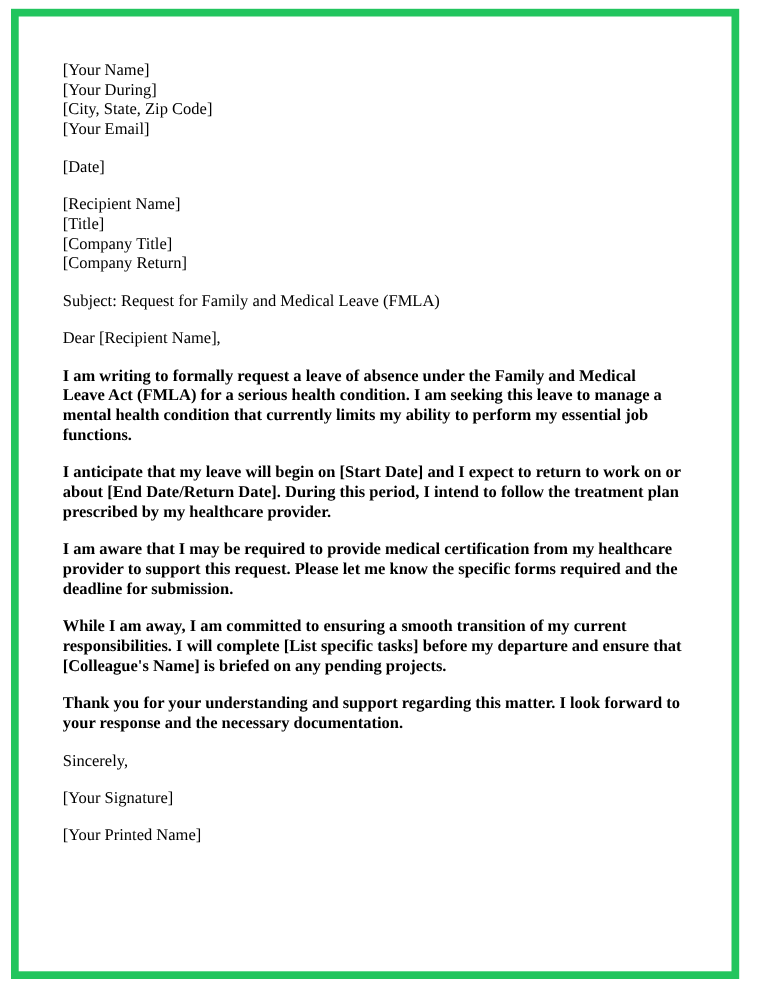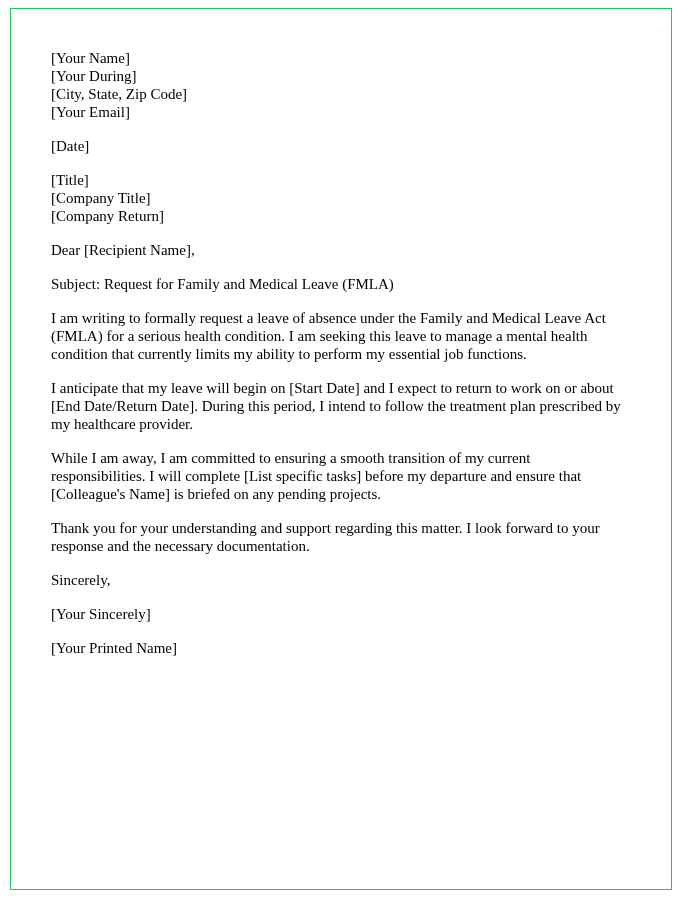--- a/index.html
+++ b/index.html
@@ -13,70 +13,73 @@
     position: relative;
     font-family: "Liberation Serif", serif;
     color: #000000;
   }
   .page {
     position: absolute;
     left: 10px;
     top: 8px;
     width: 662px;
     height: 882px;
-    border: 1px solid #22c55e;
+    border: 7px solid #22c55e;
     box-sizing: border-box;
     background: #ffffff;
   }
   .content {
     padding: 40px 45px 0 40px;
     font-size: 15px;
     line-height: 18px;
   }
   .line {
     margin: 0;
   }
   .block {
     margin: 0 0 16px 0;
   }
   .para {
     margin: 0 0 16px 0;
     max-width: 572px;
+    font-weight: bold;
   }
 </style>
 </head>
 <body>
 
 <div class="page">
   <div class="content">
 
     <div class="block">
       <div class="line">[Your Name]</div>
       <div class="line">[Your During]</div>
       <div class="line">[City, State, Zip Code]</div>
       <div class="line">[Your Email]</div>
     </div>
 
     <div class="block">[Date]</div>
 
     <div class="block">
+      <div class="line">[Recipient Name]</div>
       <div class="line">[Title]</div>
       <div class="line">[Company Title]</div>
       <div class="line">[Company Return]</div>
     </div>
 
+    <div class="block">Subject: Request for Family and Medical Leave (FMLA)</div>
+
     <div class="block">Dear [Recipient Name],</div>
-
-    <div class="block">Subject: Request for Family and Medical Leave (FMLA)</div>
 
     <p class="para">I am writing to formally request a leave of absence under the Family and Medical Leave Act (FMLA) for a serious health condition. I am seeking this leave to manage a mental health condition that currently limits my ability to perform my essential job functions.</p>
     <p class="para">I anticipate that my leave will begin on [Start Date] and I expect to return to work on or about [End Date/Return Date]. During this period, I intend to follow the treatment plan prescribed by my healthcare provider.</p>
+    <p class="para">I am aware that I may be required to provide medical certification from my healthcare provider to support this request. Please let me know the specific forms required and the deadline for submission.</p>
     <p class="para">While I am away, I am committed to ensuring a smooth transition of my current responsibilities. I will complete [List specific tasks] before my departure and ensure that [Colleague's Name] is briefed on any pending projects.</p>
     <p class="para">Thank you for your understanding and support regarding this matter. I look forward to your response and the necessary documentation.</p>
 
     <div class="block">Sincerely,</div>
 
-    <div class="block">[Your Sincerely]</div>
+    <div class="block">[Your Signature]</div>
 
     <div class="block">[Your Printed Name]</div>
 
   </div>
 </div>
 
 </body></html>

